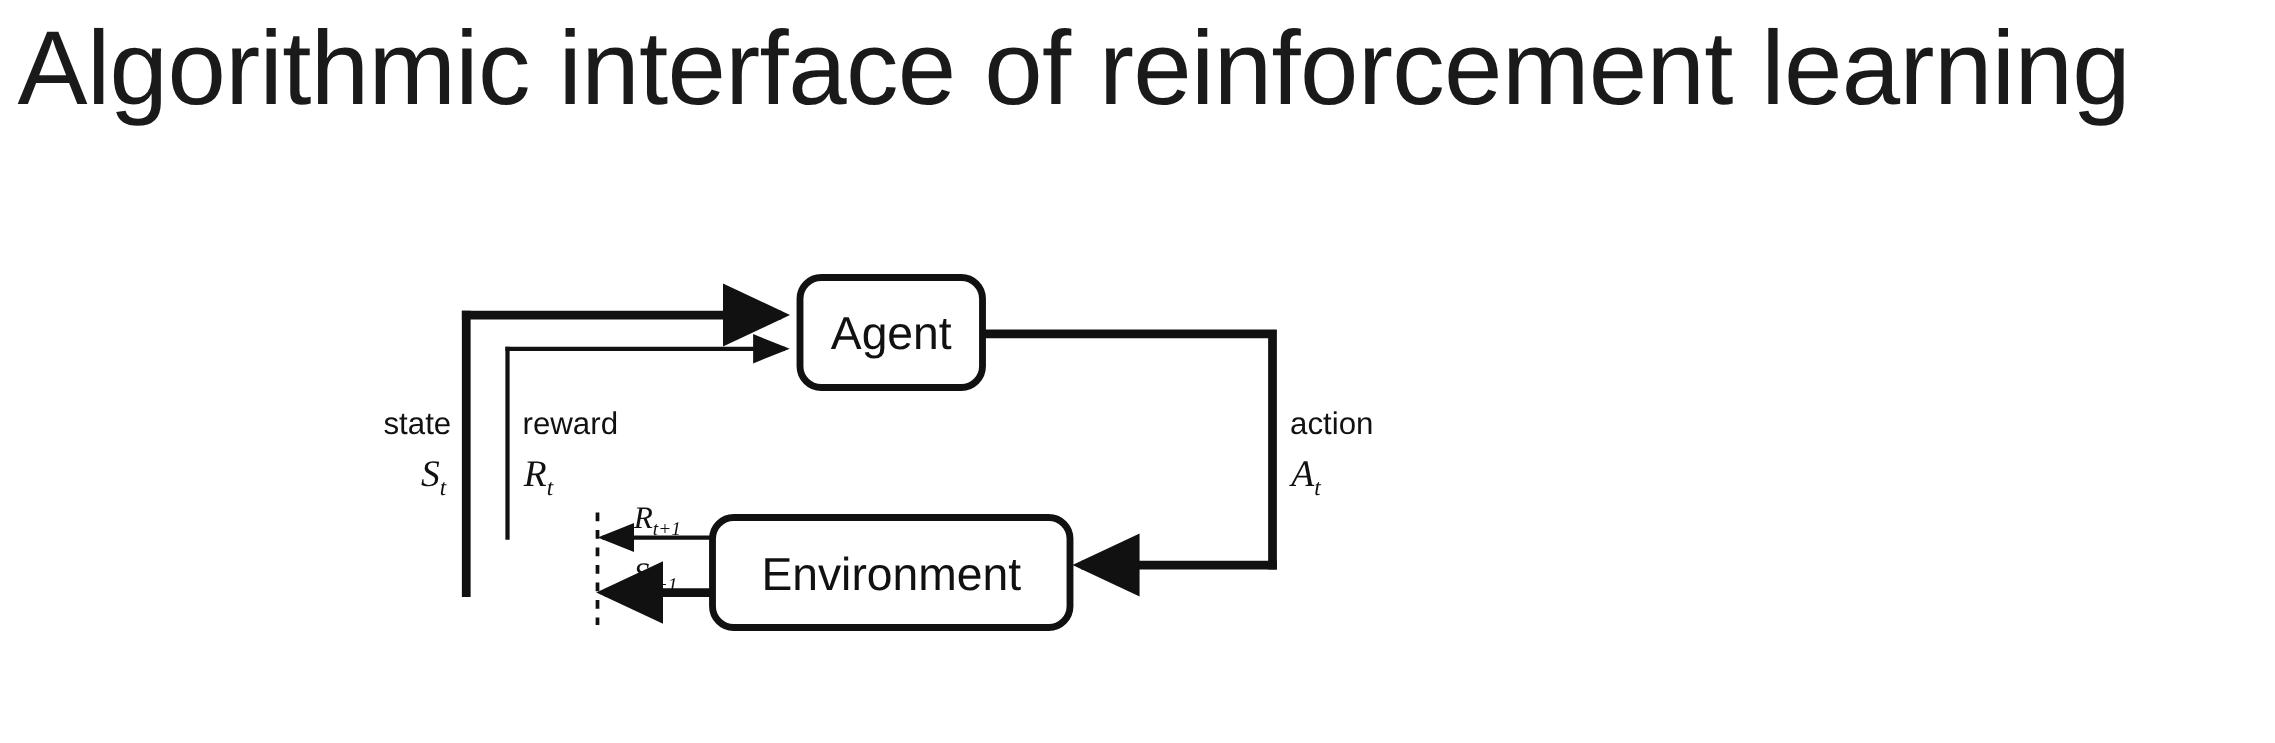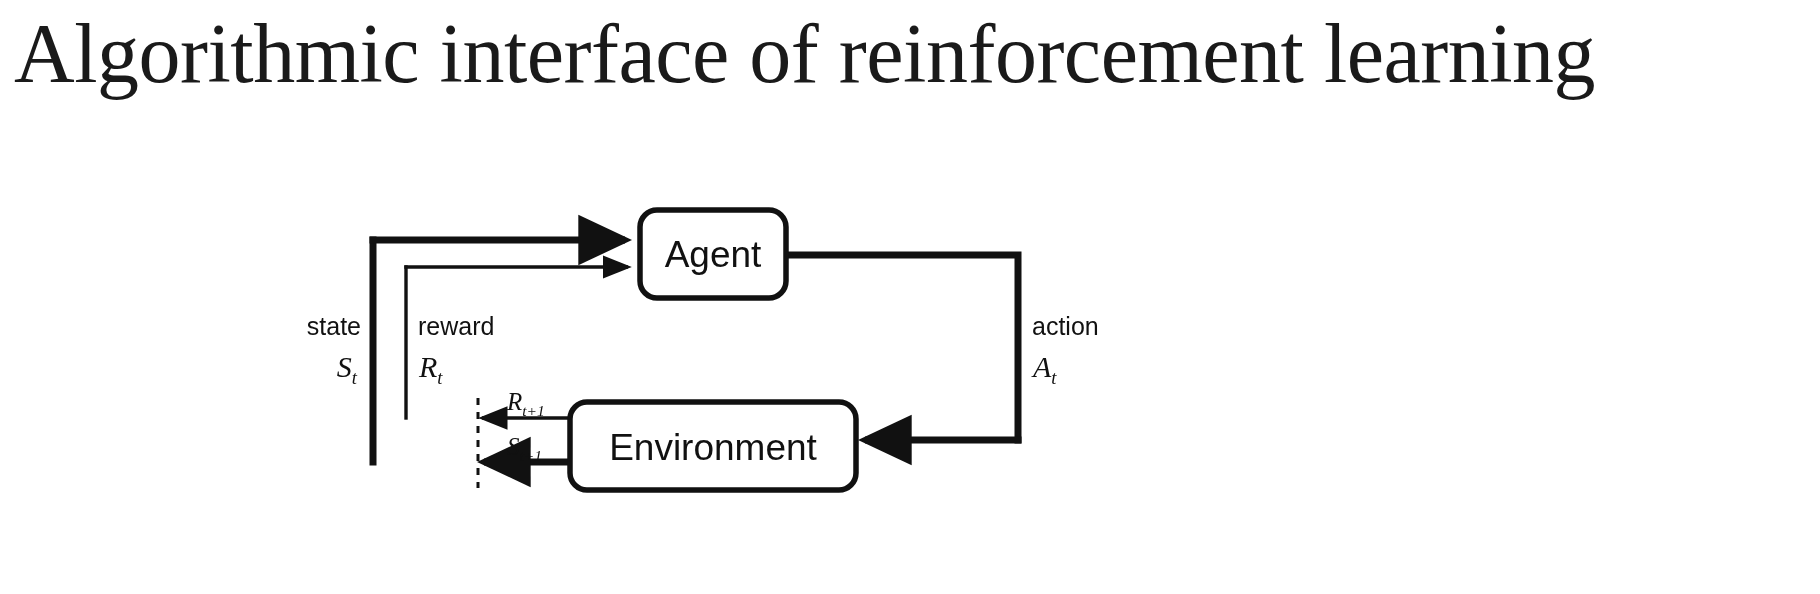--- a/index.html
+++ b/index.html
@@ -18,32 +18,32 @@
     position: relative;
     width: 1820px;
     height: 594px;
     background: #ffffff;
   }
   #slide-title {
     position: absolute;
     left: 14px;
     top: 6px;
     width: 1800px;
-    font-family: Liberation Serif, serif;
+    font-family: Liberation Sans, sans-serif;
     font-weight: 300;
     font-size: 84px;
     line-height: 96px;
     letter-spacing: -0.5px;
     color: #1a1a1a;
     white-space: nowrap;
   }
   #diagram-wrap {
     position: absolute;
     left: 0px;
-    top: 150px;
+    top: 162px;
     width: 1300px;
     height: 360px;
   }
   #rl-diagram {
     display: block;
   }
   .dg-box-label {
     font-family: "Liberation Sans", sans-serif;
     font-size: 37px;
     fill: #111111;

